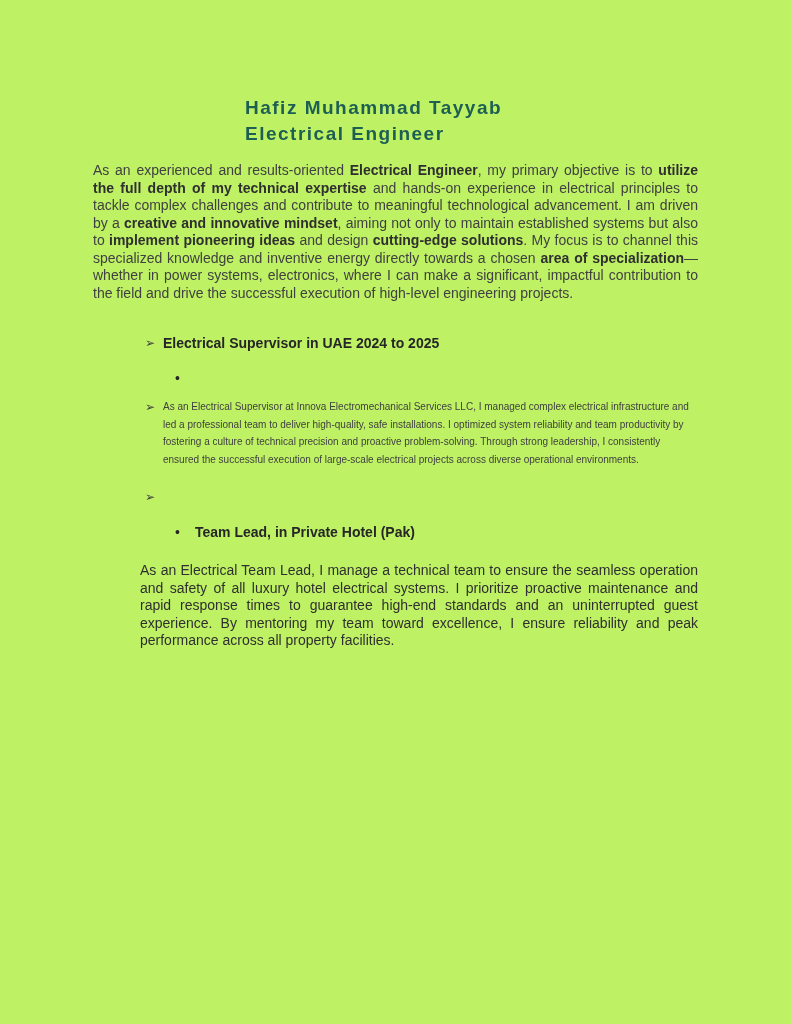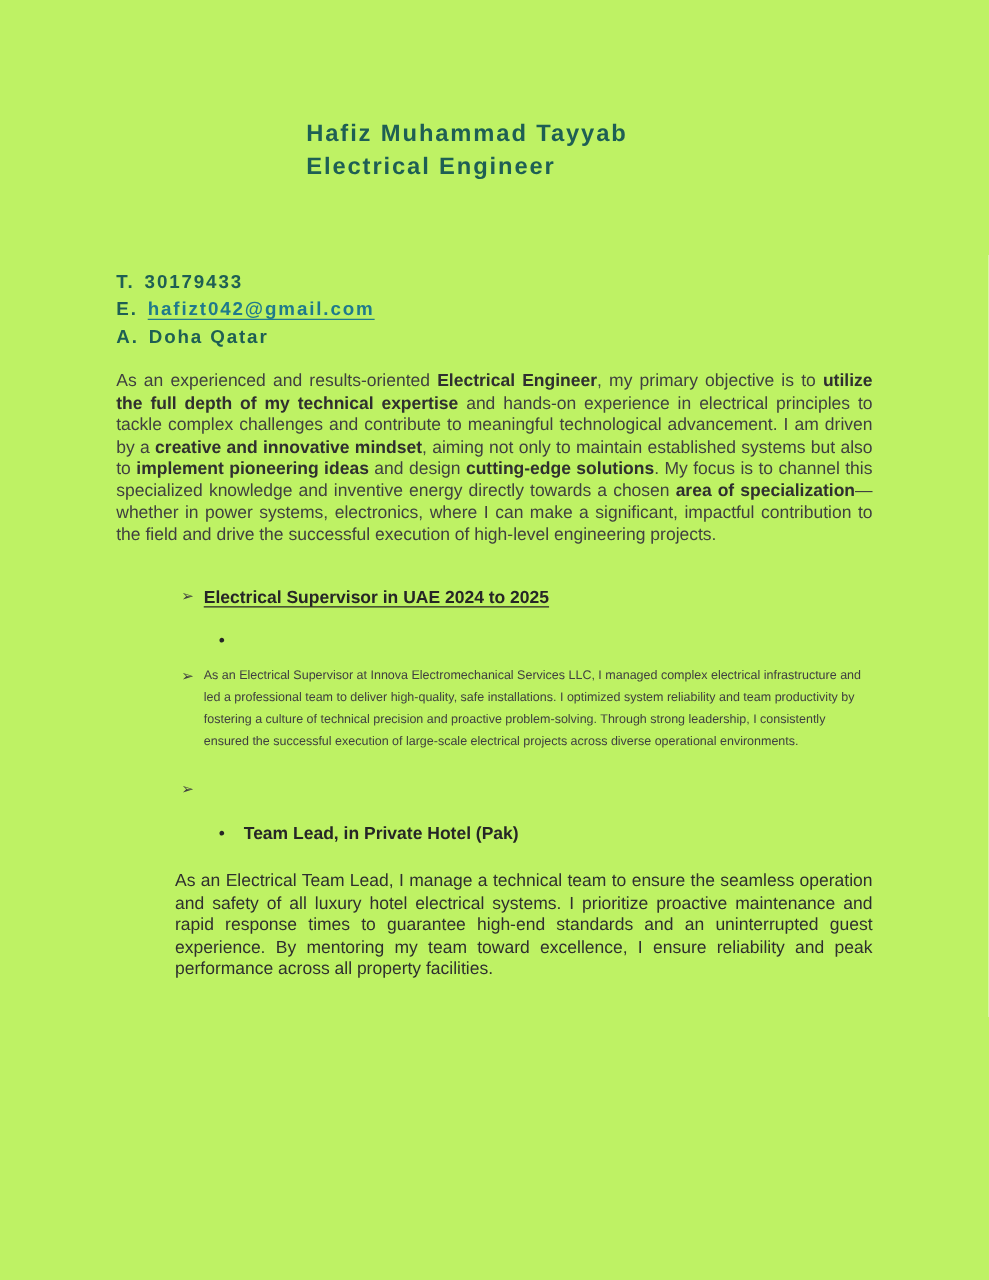--- a/index.html
+++ b/index.html
@@ -45,21 +45,21 @@
   }
   .ps-paragraph .b { font-weight:700; color:#2f2f2f; }
   
   .entry-1 { margin-top:32px; }
   .entry-2 { margin-top:20px; }
   .bullet-line { display:flex; align-items:flex-start; }
   .title-line { padding-left:52px; }
   .title-line .marker { width:18px; flex:0 0 18px; font-size:12px; line-height:19px; color:#404040; }
   .job-title {
     font-size:14px; font-weight:700; color:#262626; line-height:19px;
-    text-decoration:underline; text-underline-offset:3px;
+    text-underline-offset:3px;
   }
   .sub-line { padding-left:82px; margin-top:16px; }
   .sub-line .marker { width:20px; flex:0 0 20px; font-size:14px; line-height:19px; color:#262626; }
   .company { font-size:14px; font-weight:700; color:#262626; line-height:19px; }
   .desc-line { padding-left:52px; margin-top:10px; }
   .desc-line .marker { width:18px; flex:0 0 18px; font-size:12px; line-height:18px; color:#404040; }
   .job-desc {
     margin:0; font-size:10px; line-height:17.5px; color:#404040; text-align:left;
   }
   .closing {
@@ -70,31 +70,20 @@
 </head>
 <body>
 
 <div class="page">
 
   <div class="header">
     <h1 class="name">Hafiz Muhammad Tayyab</h1>
     <h2 class="job-heading">Electrical Engineer</h2>
   </div>
 
-  <div class="contact">
-    <div class="contact-line">
-      <span class="label">T.</span><span>30179433</span>
-    </div>
-    <div class="contact-line">
-      <span class="label">E.</span><a class="email-link">hafizt042@gmail.com</a>
-    </div>
-    <div class="contact-line">
-      <span class="label">A.</span><span>Doha Qatar</span>
-    </div>
-  </div>
 
   <section>
     <p class="ps-paragraph"><span>As an experienced and results-oriented </span><span class="b">Electrical Engineer</span><span>, my primary objective is to </span><span class="b">utilize the full depth of my technical expertise</span><span> and hands-on experience in electrical principles to tackle complex challenges and contribute to meaningful technological advancement. I am driven by a </span><span class="b">creative and innovative mindset</span><span>, aiming not only to maintain established systems but also to </span><span class="b">implement pioneering ideas</span><span> and design </span><span class="b">cutting-edge solutions</span><span>. My focus is to channel this specialized knowledge and inventive energy directly towards a chosen </span><span class="b">area of specialization</span><span>—whether in power systems, electronics, where I can make a significant, impactful contribution to the field and drive the successful execution of high-level engineering projects.</span></p>
   </section>
 
   <section>
 
     <div class="entry-1">
       <div class="bullet-line title-line">
         <span class="marker">➢</span>

